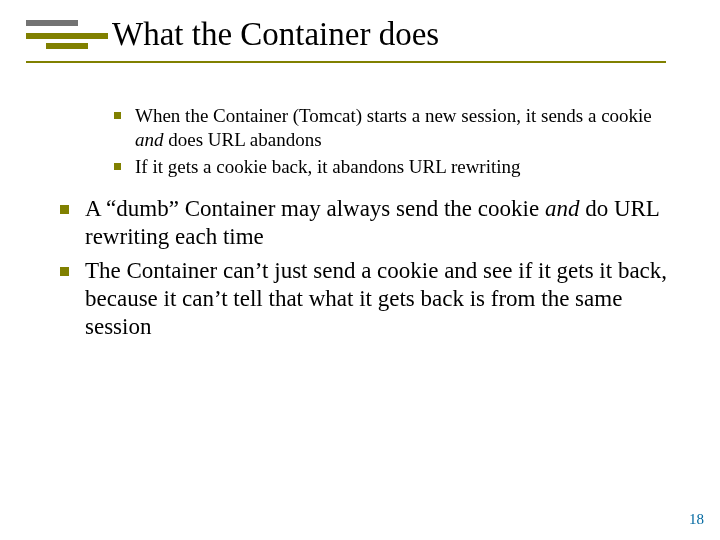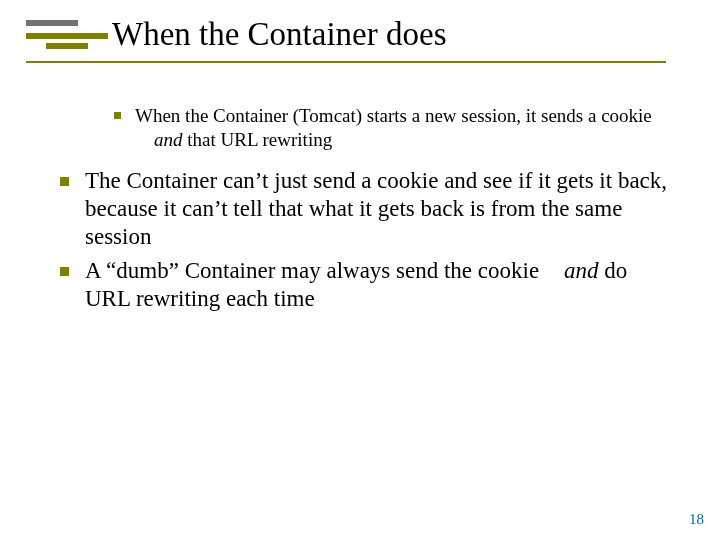--- a/index.html
+++ b/index.html
@@ -107,65 +107,69 @@
     flex: 0 0 auto;
     width: 7px; height: 7px;
     background: #808000;
     margin-top: 8px;
     margin-right: 14px;
   }
   .lvl2 .txt {
     flex: 1 1 auto;
   }
 
-  .italic { font-style: italic; margin-left: 19px; }
+  .italic { font-style: italic; }
 
   .page-num {
     position: absolute;
     right: 16px;
     bottom: 12px;
     font-size: 15px;
     color: #0369a1;
   }
 </style>
 </head>
 <body>
 
 <div class="slide">
 
   <div class="title-block">
     <div class="title-decor">
       <div class="bar-top"></div>
       <div class="bar-mid-long"></div>
       <div class="bar-mid-short"></div>
     </div>
-    <div class="title-text">When the Container does</div>
+    <div class="title-text">What the Container does</div>
     <div class="title-underline"></div>
   </div>
 
   <div class="content">
 
 
     <div class="lvl2-group">
       <div class="lvl2">
         <div class="bullet-sq"></div>
         <div class="txt">
-          <span>When the Container (Tomcat) starts a new session, it sends a cookie </span><span class="italic">and</span><span> that URL rewriting</span>
+          <span>When the Container (Tomcat) starts a new session, it sends a cookie </span><span class="italic">and</span><span> does URL abandons</span>
         </div>
       </div>
-    </div>
-
-    <div class="lvl1">
-      <div class="bullet-sq"></div>
-      <div class="txt">The Container can’t just send a cookie and see if it gets it back, because it can’t tell that what it gets back is from the same session</div>
+      <div class="lvl2">
+        <div class="bullet-sq"></div>
+        <div class="txt">If it gets a cookie back, it abandons URL rewriting</div>
+      </div>
     </div>
 
     <div class="lvl1">
       <div class="bullet-sq"></div>
       <div class="txt">
         <span>A “dumb” Container may always send the cookie </span><span class="italic">and</span><span> do URL rewriting each time</span>
       </div>
     </div>
 
+    <div class="lvl1">
+      <div class="bullet-sq"></div>
+      <div class="txt">The Container can’t just send a cookie and see if it gets it back, because it can’t tell that what it gets back is from the same session</div>
+    </div>
+
   </div>
 
   <div class="page-num">18</div>
 </div>
 
 </body></html>

